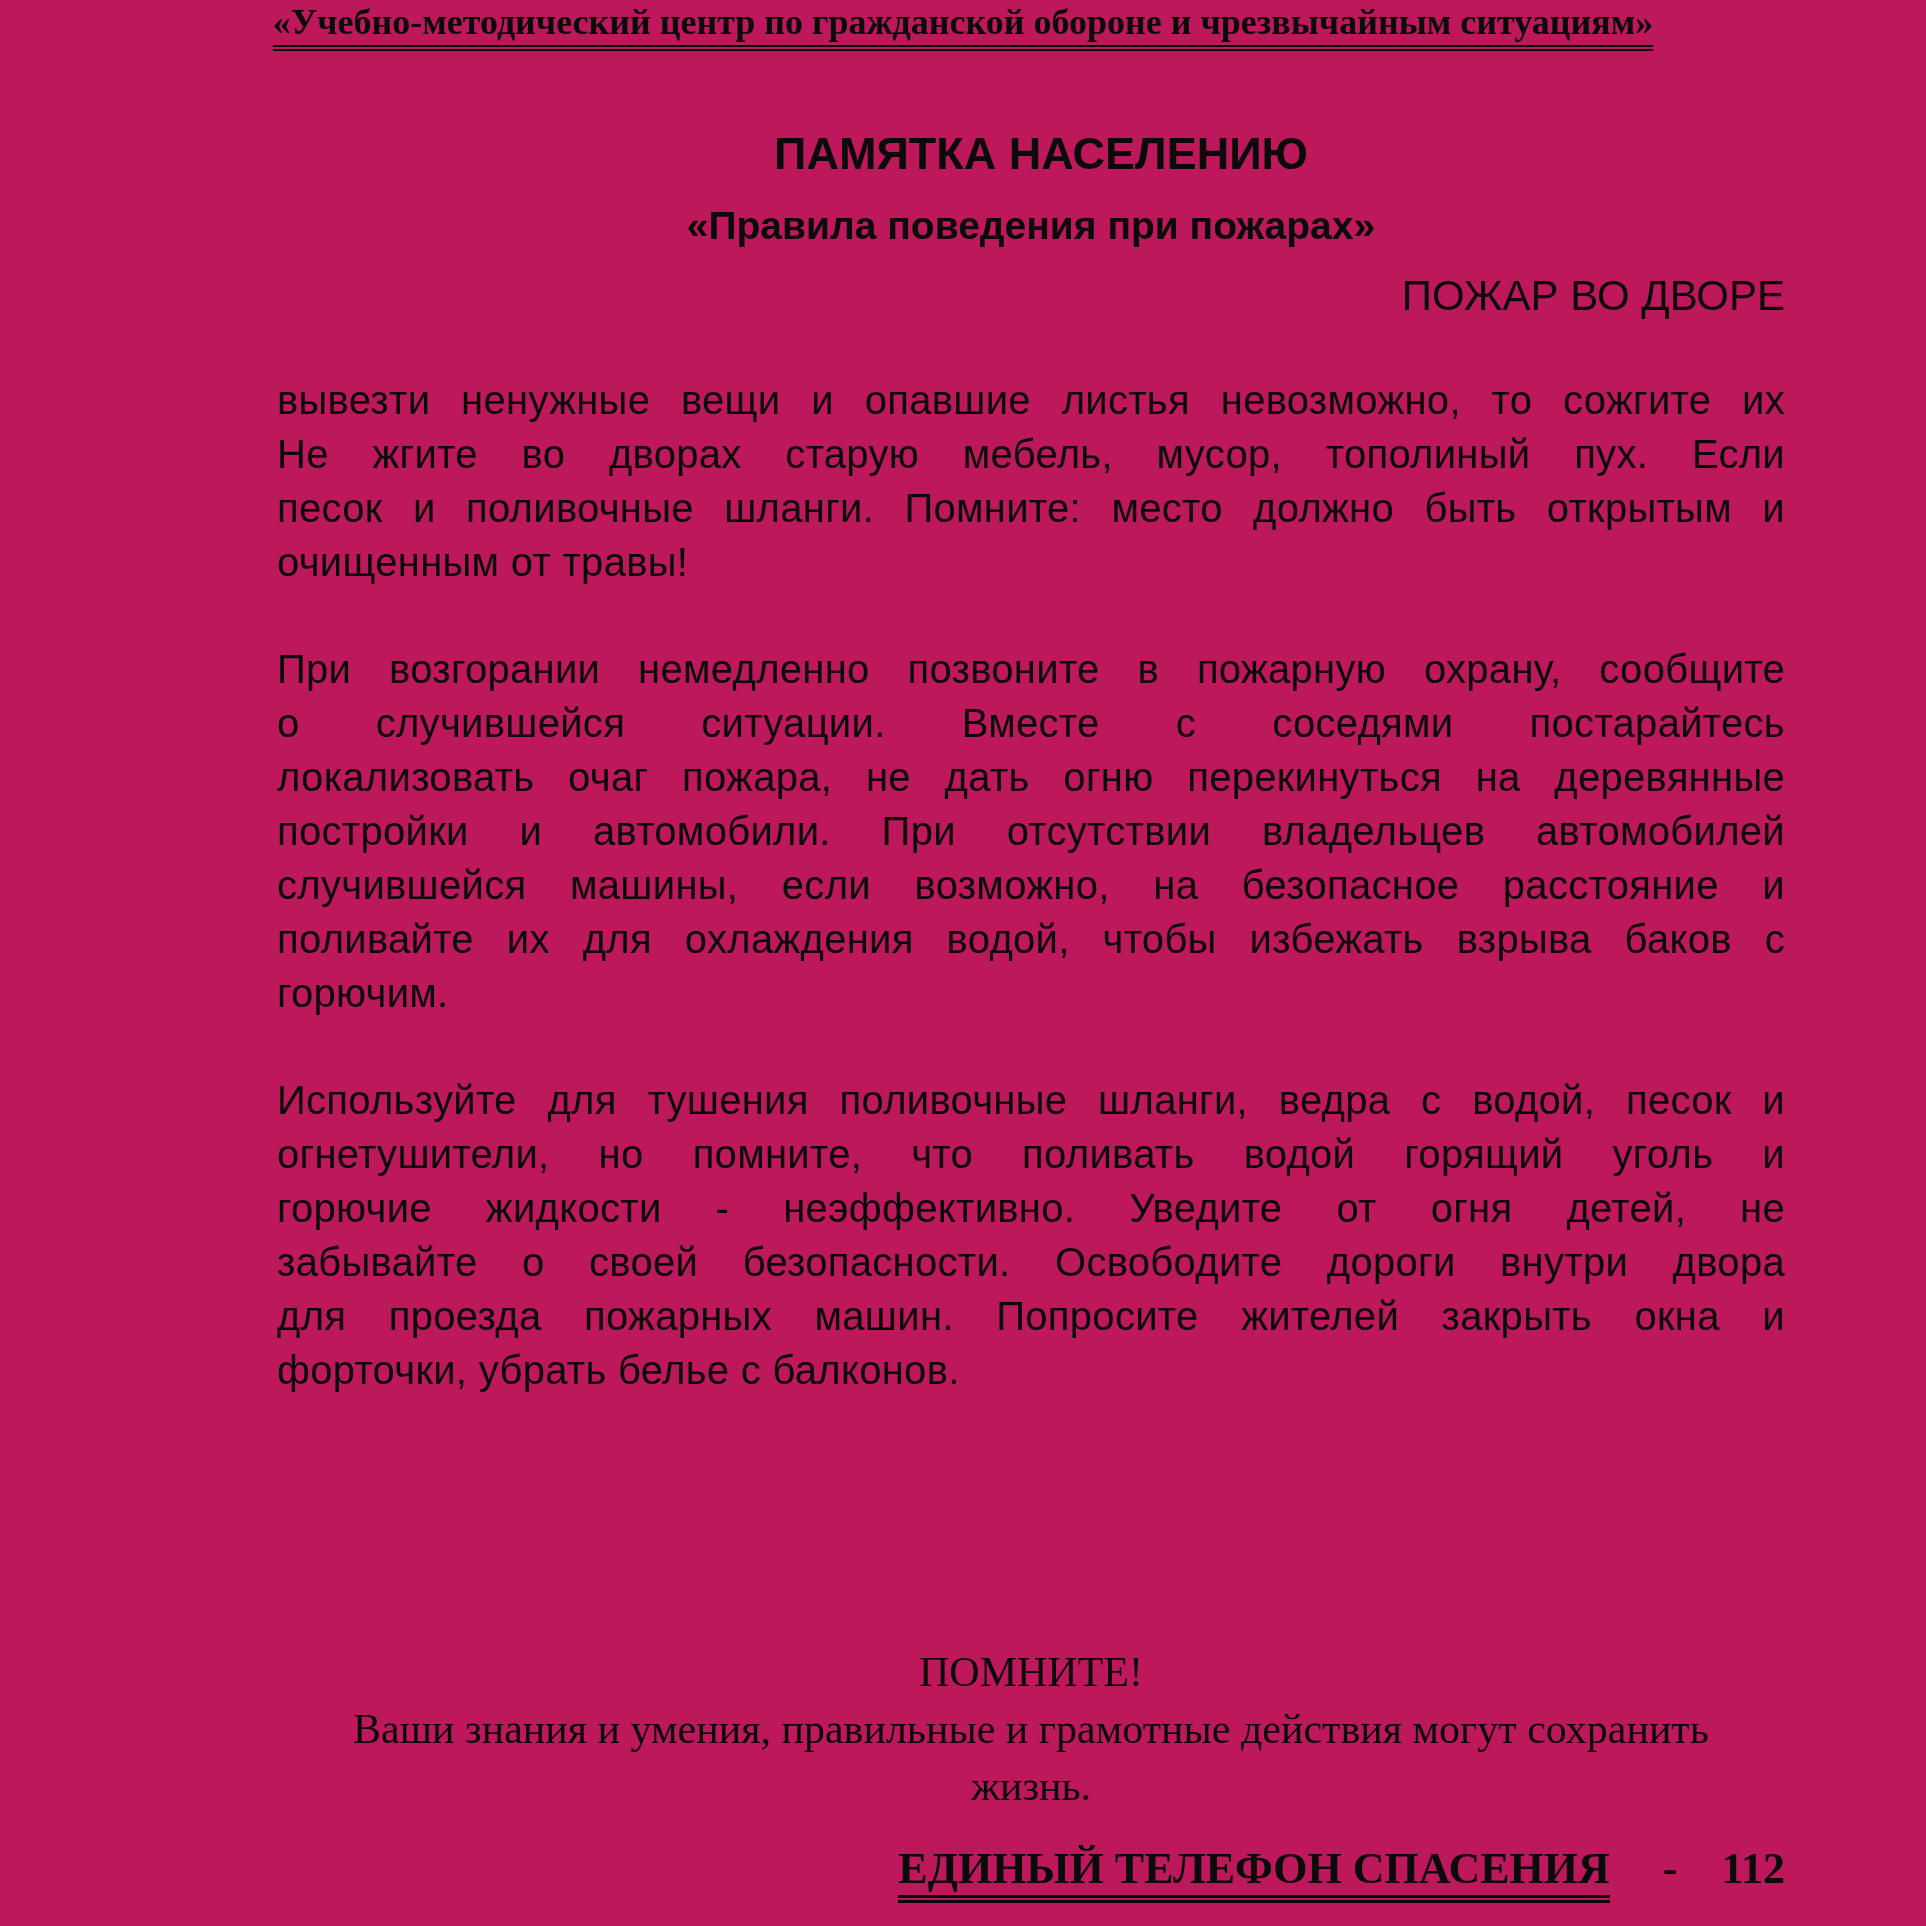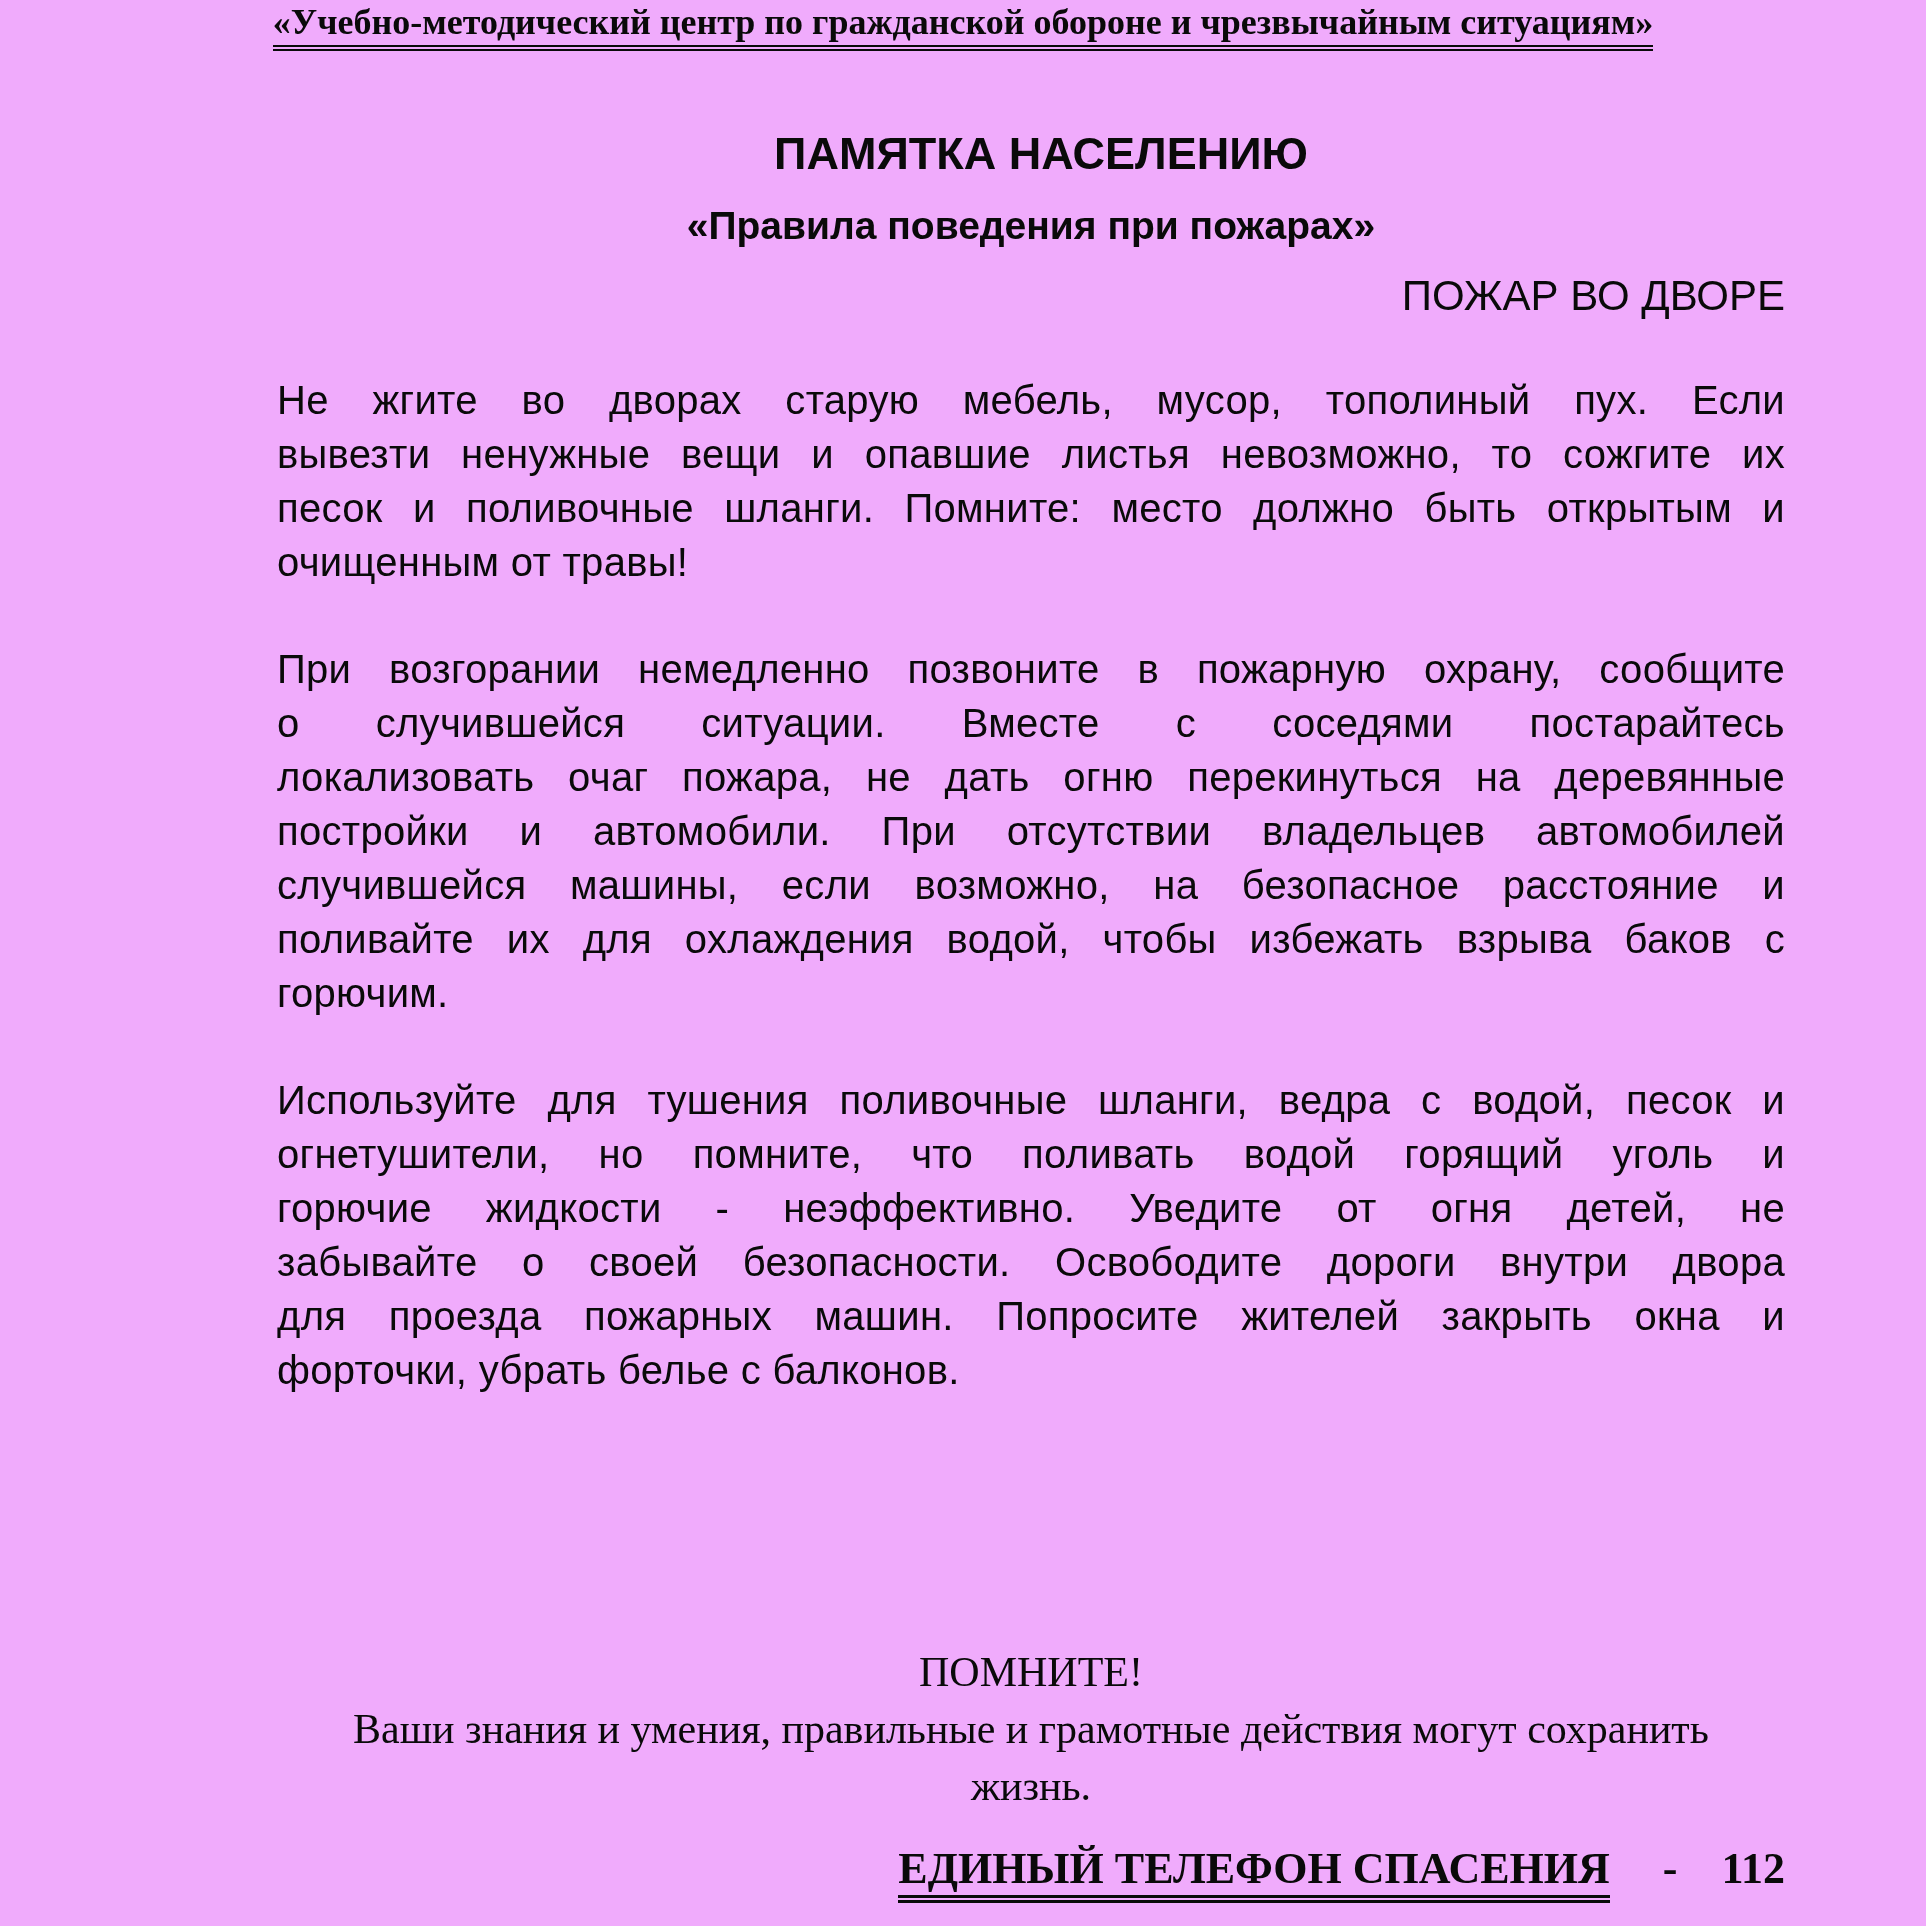--- a/index.html
+++ b/index.html
@@ -5,21 +5,21 @@
   html, body { margin: 0; padding: 0; }
   body {
     width: 1926px; height: 1926px;
     background: #ffffff;
     font-family: "Liberation Sans", sans-serif;
     color: #0a0a0a;
   }
   .page {
     position: relative;
     width: 1926px; height: 1926px;
-    background: #f0abfc;
+    background: #be185d;
     overflow: hidden;
   }
 
   
   .doc-header {
     position: absolute; top: 1.9px; left: 0; width: 1926px;
     text-align: center;
     font-family: "Liberation Serif", serif;
     font-weight: bold;
     font-size: 36px;
@@ -118,22 +118,22 @@
 
     <div class="title">ПАМЯТКА НАСЕЛЕНИЮ</div>
 
     <div class="subtitle">«Правила поведения при пожарах»</div>
 
     <div class="section-heading">ПОЖАР ВО ДВОРЕ</div>
 
     <div class="body-text">
 
       <div class="paragraph">
+        <div class="text-line">вывезти ненужные вещи и опавшие листья невозможно, то сожгите их</div>
         <div class="text-line">Не жгите во дворах старую мебель, мусор, тополиный пух. Если</div>
-        <div class="text-line">вывезти ненужные вещи и опавшие листья невозможно, то сожгите их</div>
         <div class="text-line">песок и поливочные шланги. Помните: место должно быть открытым и</div>
         <div class="text-line last">очищенным от травы!</div>
       </div>
 
       <div class="paragraph">
         <div class="text-line">При возгорании немедленно позвоните в пожарную охрану, сообщите</div>
         <div class="text-line">о случившейся ситуации. Вместе с соседями постарайтесь</div>
         <div class="text-line">локализовать очаг пожара, не дать огню перекинуться на деревянные</div>
         <div class="text-line">постройки и автомобили. При отсутствии владельцев автомобилей</div>
         <div class="text-line">случившейся машины, если возможно, на безопасное расстояние и</div>

